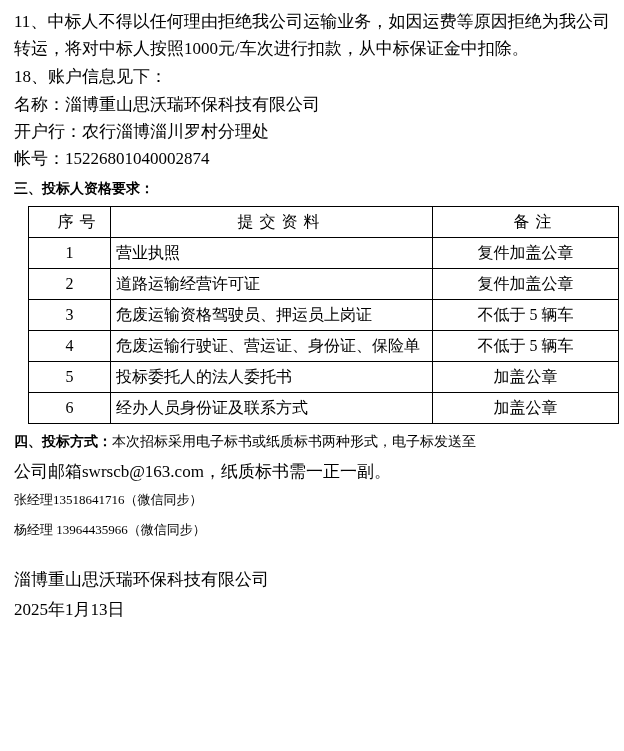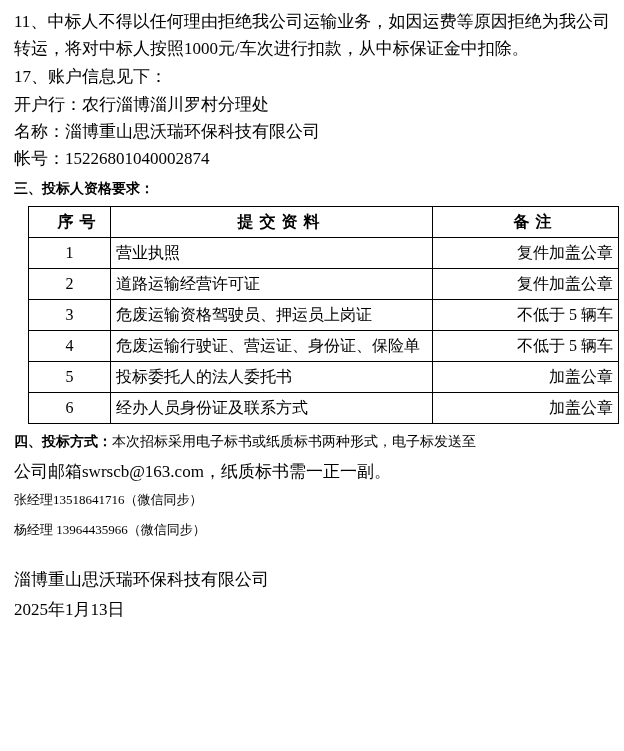--- a/index.html
+++ b/index.html
@@ -51,27 +51,27 @@
   table.req td, table.req th {
     border: 1px solid #000000;
     font-size: 16px;
     line-height: 24px;
     padding: 3px 5px;
     vertical-align: middle;
     font-weight: normal;
   }
   table.req thead th {
     text-align: center;
-    font-weight: bold;
+    font-weight: normal;
     letter-spacing: 1px;
     padding-left: 20px;
   }
   .col-no { width: 56px; text-align: center; }
   .col-mat { width: 296px; text-align: left; }
-  .col-note { width: 160px; text-align: right; }
+  .col-note { width: 160px; text-align: center; }
   td.col-no { text-align: center; }
   .tail {
     margin-top: 20px;
     text-align: left;
     padding-right: 22px;
   }
   .tail .line {
     font-size: 17px;
     line-height: 30px;
   }
@@ -80,24 +80,24 @@
     line-height: 30px;
     margin: 0;
   }
 </style>
 </head>
 <body>
 
 <div class="page">
 
   <p class="para">11、中标人不得以任何理由拒绝我公司运输业务，如因运费等原因拒绝为我公司转运，将对中标人按照1000元/车次进行扣款，从中标保证金中扣除。</p>
-  <p class="para">17、账户信息见下：</p>
+  <p class="para">18、账户信息见下：</p>
 
+  <p class="line">名称：淄博重山思沃瑞环保科技有限公司</p>
   <p class="line">开户行：农行淄博淄川罗村分理处</p>
-  <p class="line">名称：淄博重山思沃瑞环保科技有限公司</p>
   <p class="line">帐号：15226801040002874</p>
 
   <p class="heading">三、投标人资格要求：</p>
 
   <table class="req">
     <thead>
       <tr>
         <th class="col-no">序 号</th>
         <th class="col-mat" style="text-align:center">提 交 资 料</th>
         <th class="col-note" style="">备  注</th>

